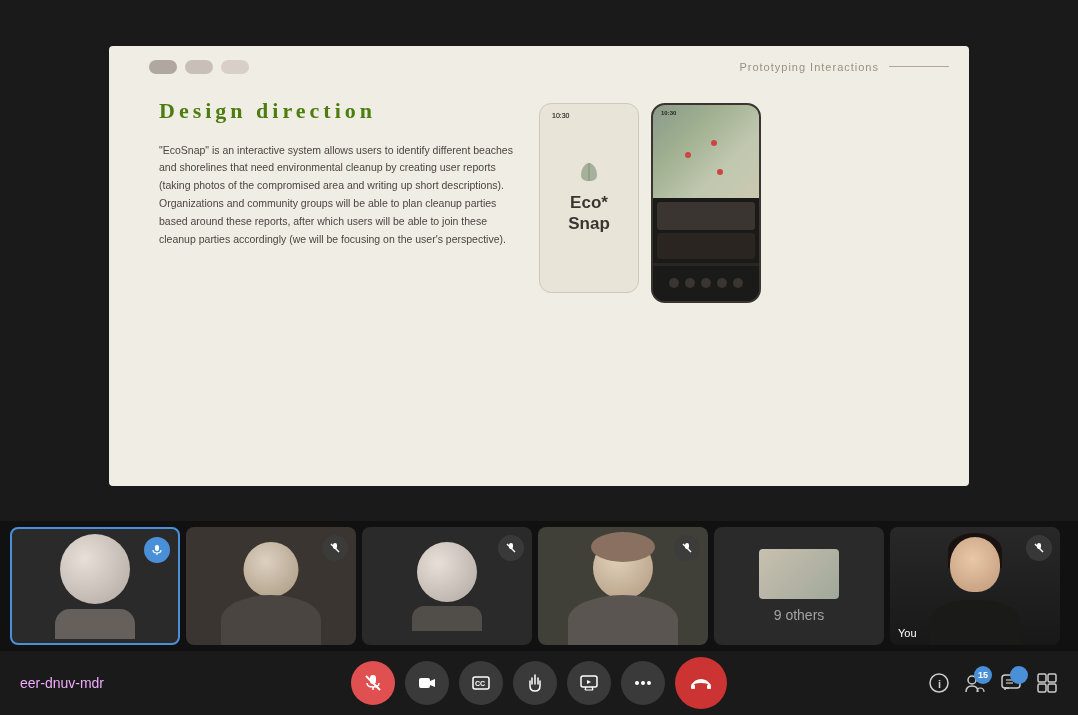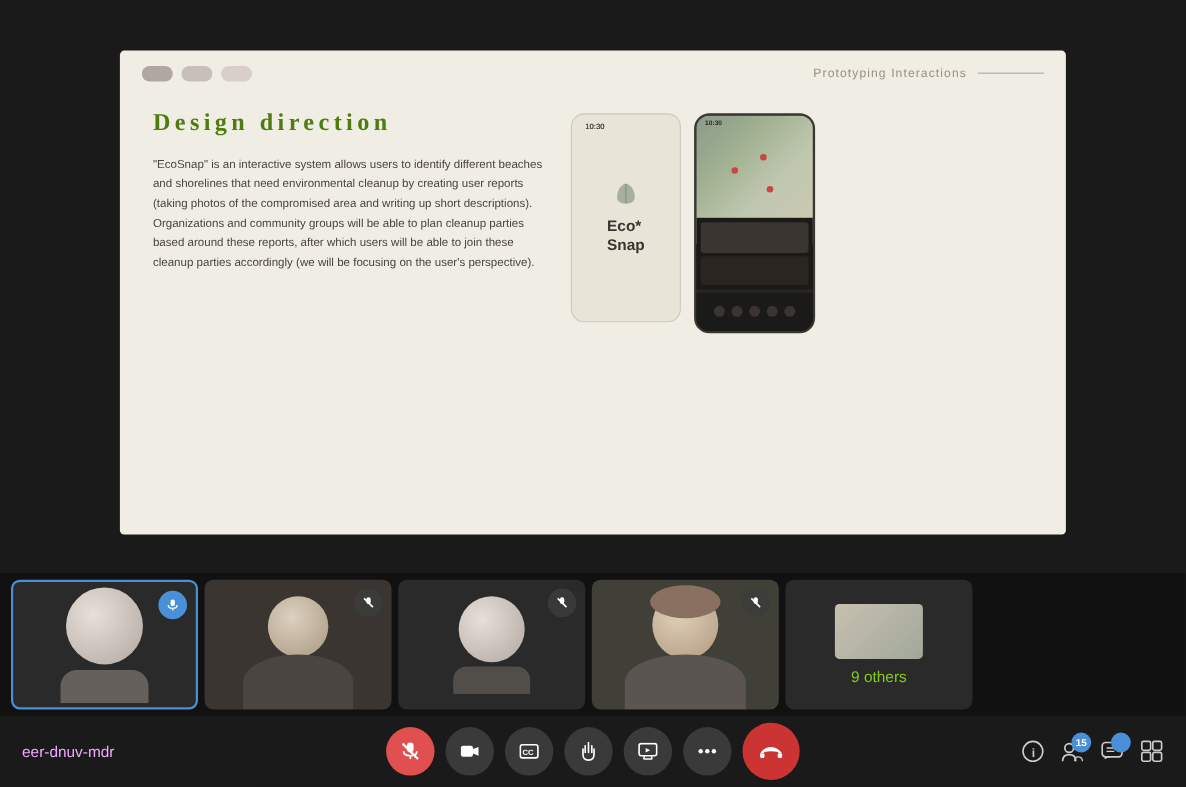--- a/index.html
+++ b/index.html
@@ -25,20 +25,21 @@
 
     #slide {
       background: #f0ede4;
       width: 860px;
       height: 440px;
       border-radius: 4px;
       position: relative;
       overflow: hidden;
       display: flex;
       flex-direction: column;
+      padding-left: 20px;
     }
 
     .slide-top-bar {
       display: flex;
       align-items: center;
       padding: 14px 20px;
       gap: 8px;
     }
 
     .slide-dot {
@@ -117,24 +118,24 @@
     .phone-mockup-1::before {
       content: '10:30';
       position: absolute;
       top: 8px;
       left: 12px;
       font-size: 7px;
       color: #4a4540;
     }
 
     .eco-snap-logo {
-      font-size: 14px;
+      font-size: 17px;
       font-weight: bold;
       color: #3a3530;
-      text-align: left;
+      text-align: center;
       line-height: 1.2;
     }
 
     .leaf-icon {
       color: #8a9a80;
       font-size: 18px;
       margin-bottom: 5px;
     }
 
     .phone-mockup-2 {
@@ -253,21 +254,21 @@
 
     .others-preview {
       width: 80px;
       height: 50px;
       background: linear-gradient(135deg, #c8c0b0, #a0a89a);
       border-radius: 4px;
       margin: 0 auto 8px auto;
     }
 
     .others-label {
-      color: #84cc16;
+      color: #a3a3a3;
       font-size: 14px;
       font-weight: 500;
       text-align: center;
     }
 
     
     .you-tile {
       background: #1a1a1a;
     }
 
@@ -552,20 +553,34 @@
         <line x1="2" y1="2" x2="10" y2="10" stroke="white" stroke-width="1.5"></line>
       </svg>
     </div>
   </div>
 
   <div class="thumb others-tile" style="display:flex;flex-direction:column;align-items:center;justify-content:center;">
     <div class="others-preview"></div>
     <div class="others-label">9 others</div>
   </div>
 
+  <div class="thumb you-tile">
+    <div class="you-person">
+      <div class="you-hair"></div>
+      <div class="you-head"></div>
+      <div class="you-body"></div>
+    </div>
+    <div class="you-label">You</div>
+    <div class="thumb-mic-badge">
+      <svg width="12" height="12" viewBox="0 0 12 12">
+        <rect x="4" y="1" width="4" height="6" rx="2" fill="white"></rect>
+        <line x1="2" y1="2" x2="10" y2="10" stroke="white" stroke-width="1.5"></line>
+      </svg>
+    </div>
+  </div>
 
 </div>
 
 <div id="control-bar">
   <span class="meeting-code">eer-dnuv-mdr</span>
 
   <div class="controls-center">
 
     <button class="ctrl-btn muted-red" title="Unmute">
       <svg width="18" height="18" viewBox="0 0 18 18">

